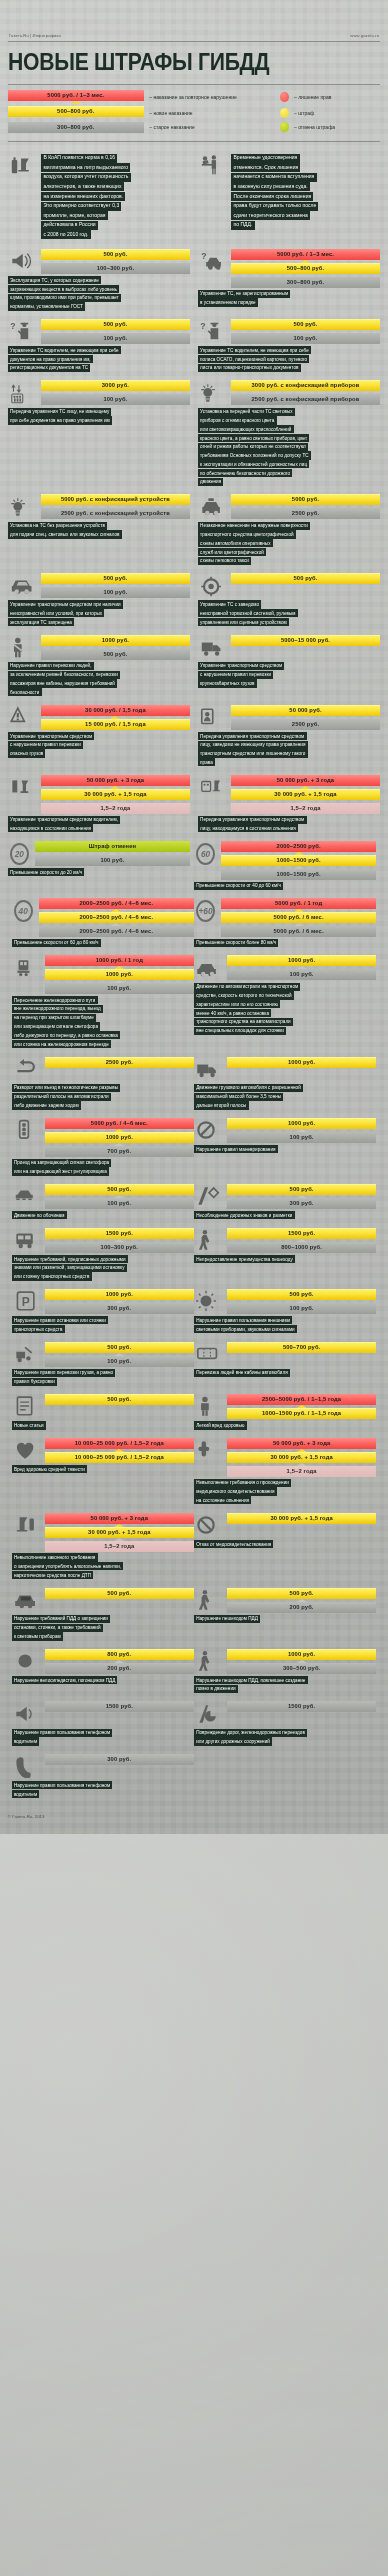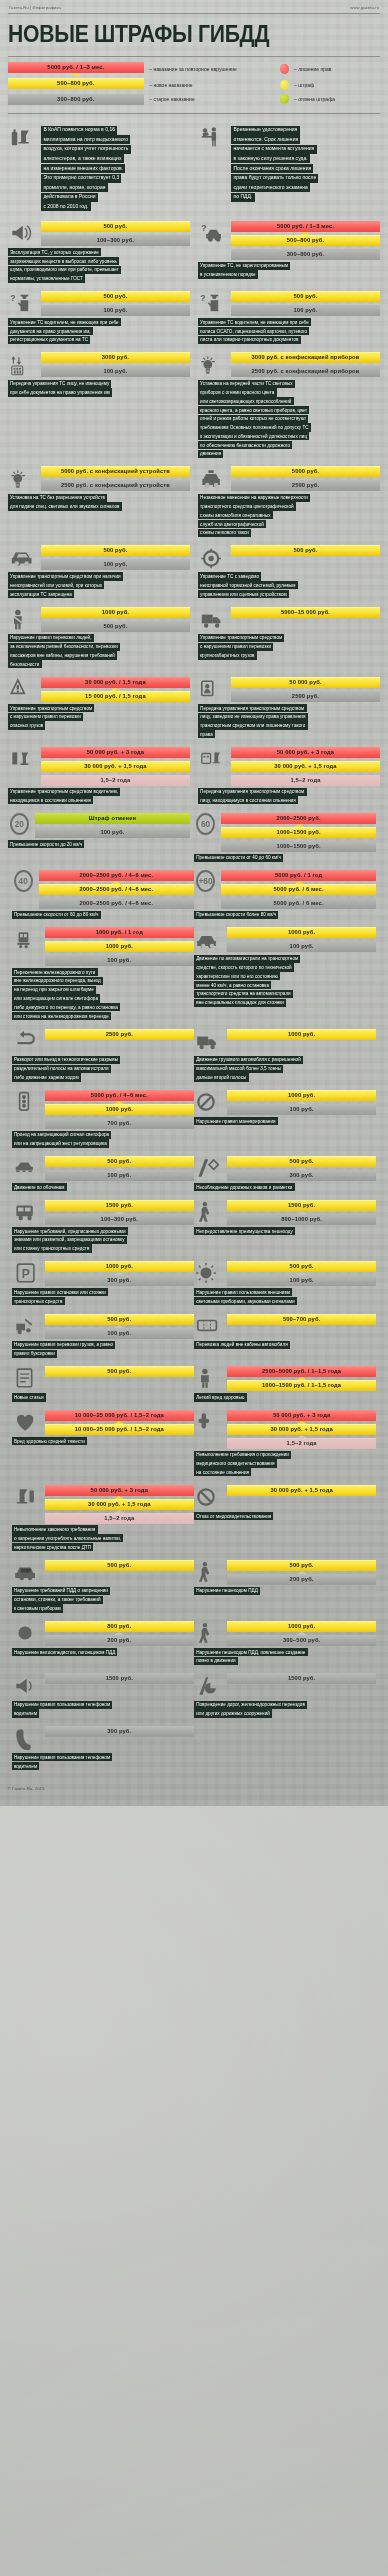--- a/index.html
+++ b/index.html
@@ -16,21 +16,21 @@
     -webkit-font-smoothing:antialiased;
   }
   
   body::before{
     content:""; position:absolute; inset:0; pointer-events:none; z-index:0;
     background-image:
       repeating-linear-gradient(0deg, rgba(255,255,255,.045) 0 0.6px, rgba(0,0,0,.035) 0.6px 1.1px),
       repeating-linear-gradient(90deg, rgba(255,255,255,.035) 0 0.6px, rgba(0,0,0,.03) 0.6px 1.1px);
     opacity:.55;
   }
-  .page{position:relative; z-index:1; padding:0 7.8px 14.4px;}
+  .page{position:relative; z-index:1; padding:0 7.8px 14.4px;margin-top:28px;}
 
   
   .topbar{display:flex; justify-content:space-between; align-items:flex-end;
     padding:5px 1.1px 2.8px; border-bottom:0.6px solid #8c8e8a;}
   .topbar span{font-size:4.2px; color:#55605b; letter-spacing:0.1px;}
   h1.title{
     font-family:"Liberation Sans Narrow","Liberation Sans",sans-serif;
     font-size:23px; line-height:1; letter-spacing:-0.3px; color:#1d2e26;
     font-weight:700; margin:9px 0 10px; transform:scaleX(.92); transform-origin:left center;
   }
@@ -82,21 +82,21 @@
     display:table; background:#1e2f27; color:#fff; font-size:4.6px;
     line-height:7px; padding:0.6px 2.2px; margin-bottom:0.6px; white-space:nowrap;
     letter-spacing:0.03px;
   }
   
   .intro .ln{font-size:5px; line-height:7.8px;}
   .intro-cell{width:50%; display:flex; gap:4.4px; margin-bottom:9px;}
   .intro-cell.r{padding-left:3.9px;}
 
   .spd{
-    width:23px;min-width:23px;height:25.5px;display:flex;align-items:flex-start;justify-content:center;
+    width:23px;min-width:23px;height:25.5px;display:flex;align-items:center;justify-content:center;font-style:italic;
   }
   .spdcirc{
     width:19px;height:22px;border:2.2px solid #6a6c69;border-radius:50%;
     display:flex;align-items:center;justify-content:center;
     font-size:8.3px;font-weight:700;color:#6a6c69;
   }
   .foot{font-size:4.4px;color:#4e5552;margin-top:7.8px;}
 </style>
 </head>
 <body>

